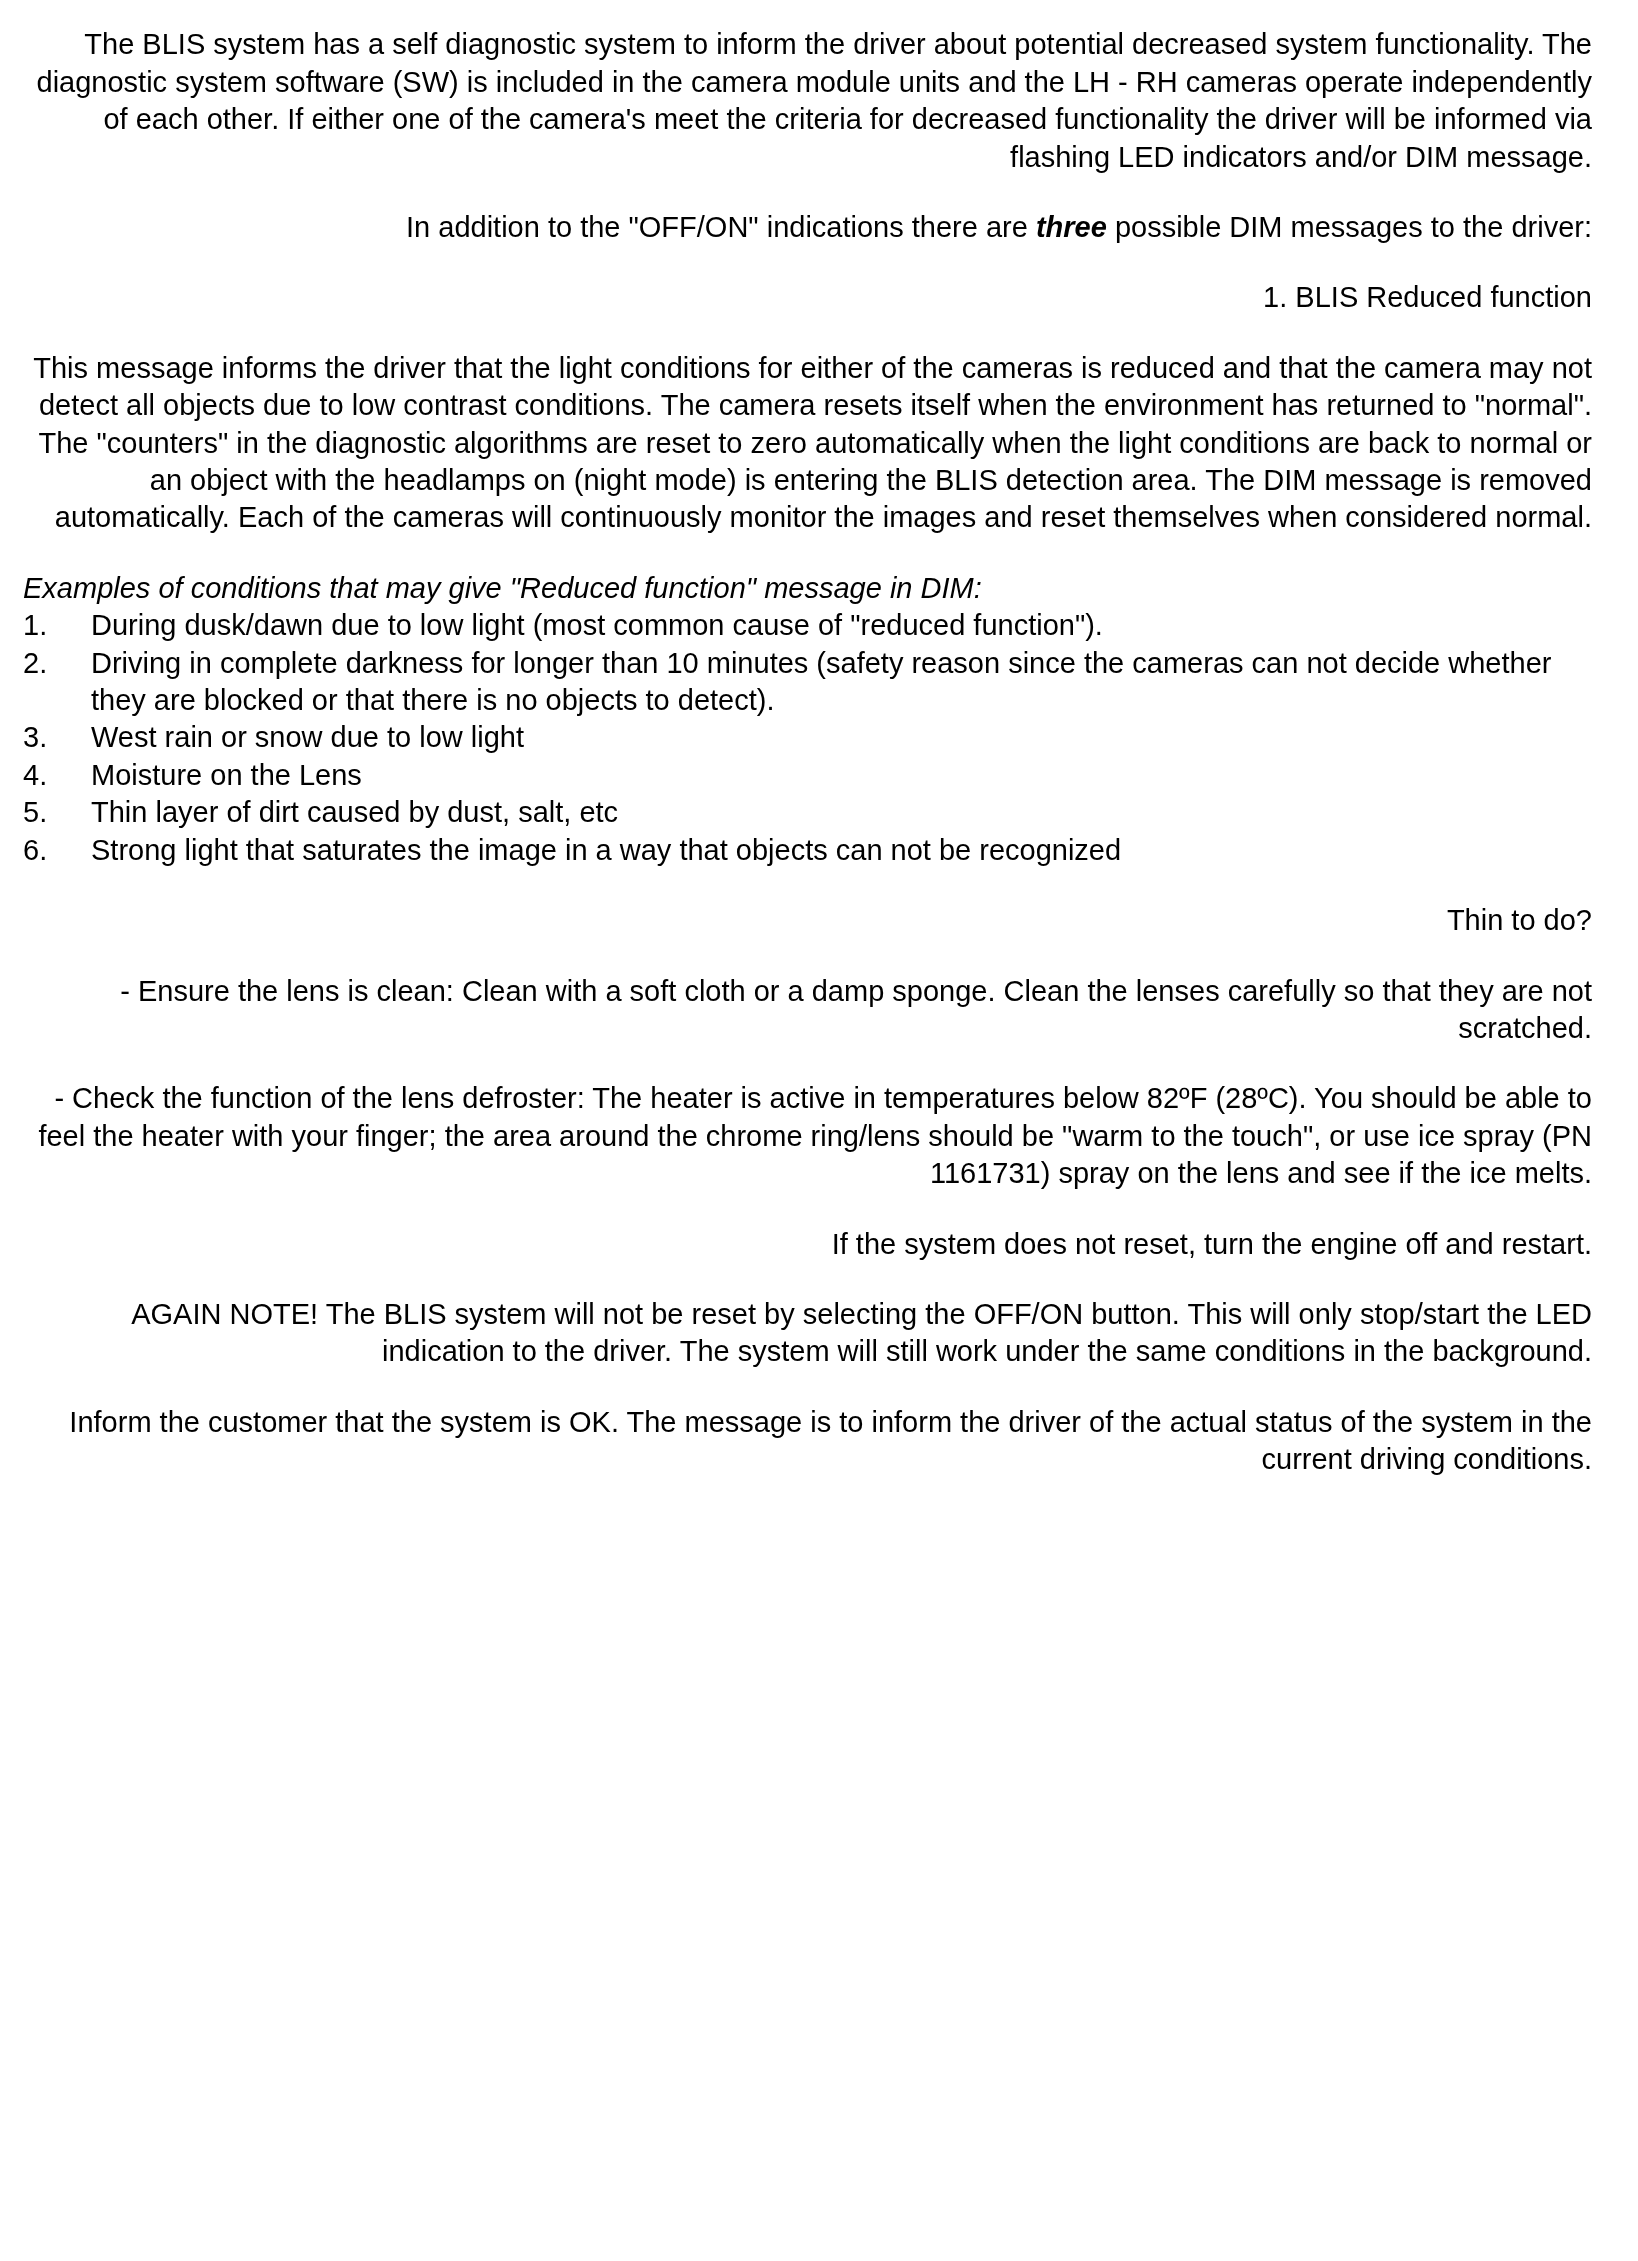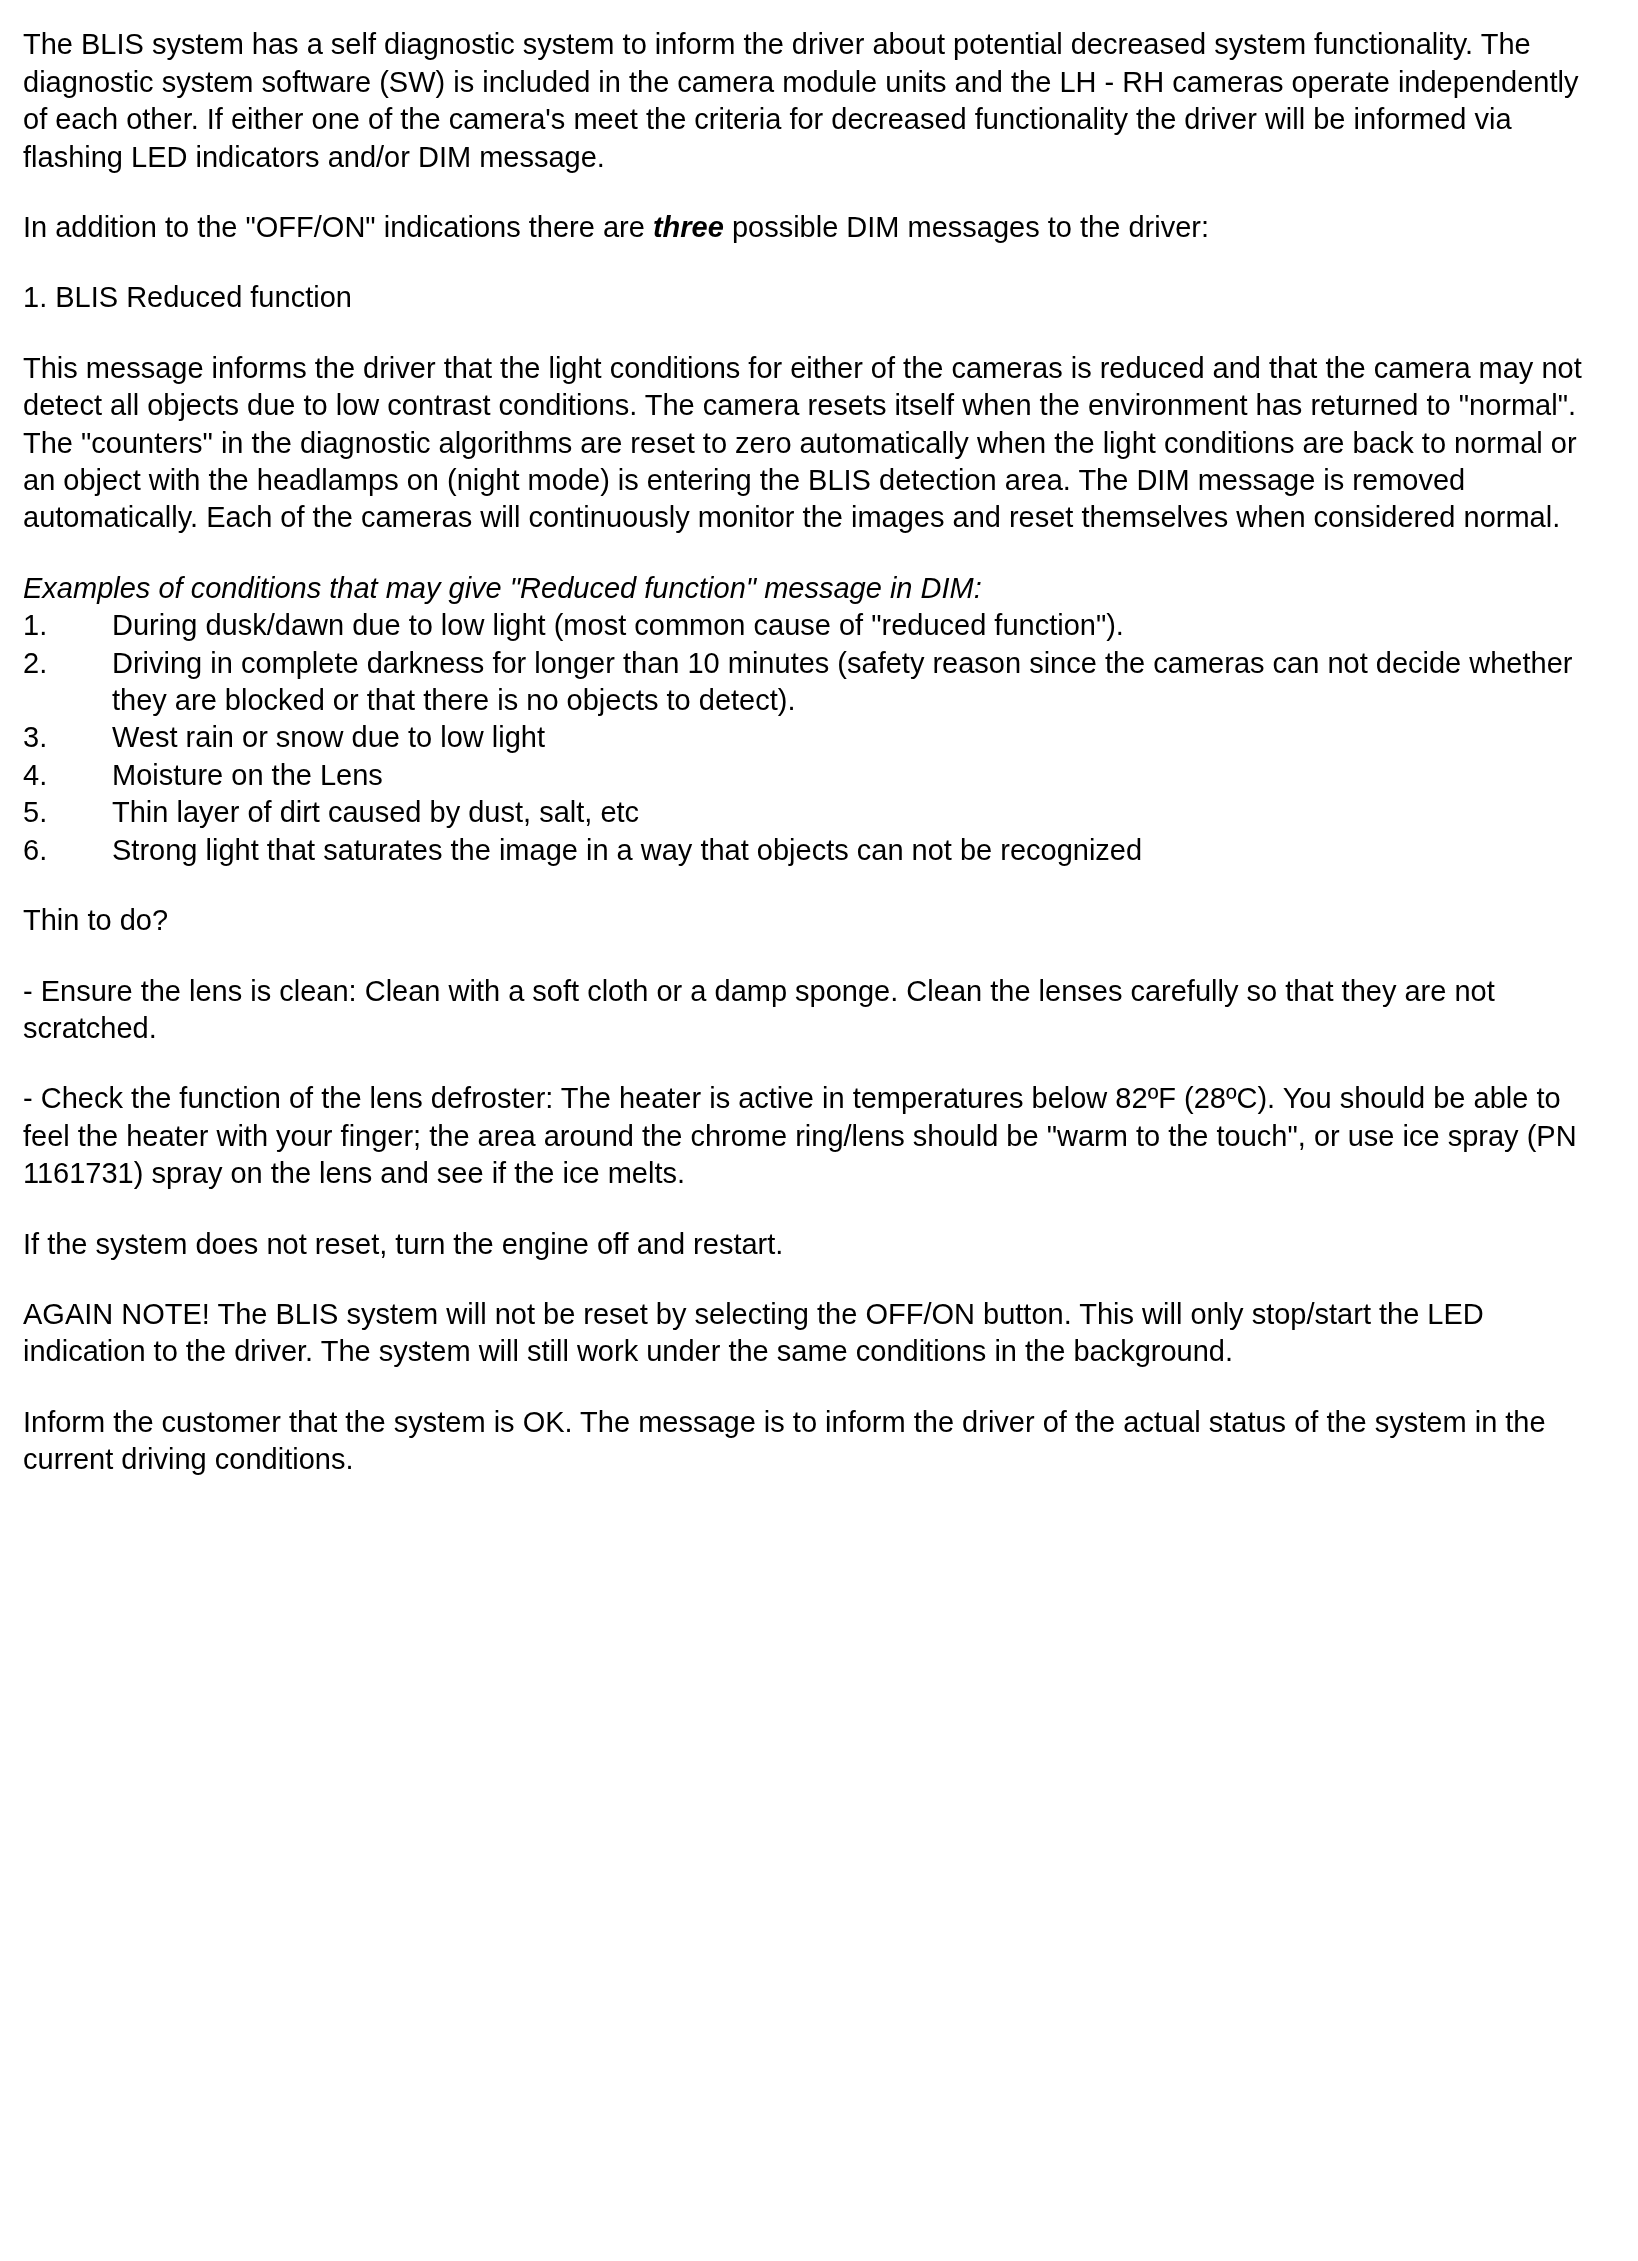--- a/index.html
+++ b/index.html
@@ -23,20 +23,21 @@
     font-size: 30px;
     font-weight: bold;
     line-height: 1.25;
     margin: 0 0 36px 0;
     letter-spacing: 0.1px;
   }
   p.para {
     font-size: 29px;
     line-height: 1.29;
     margin: 0 0 33px 0;
+    text-align: right;
   }
   p.para.tight {
     margin-bottom: 4px;
   }
   .bold-italic {
     font-weight: bold;
     font-style: italic;
   }
   .list-block {
     margin: 0 0 33px 0;
@@ -45,21 +46,20 @@
     display: flex;
     font-size: 29px;
     line-height: 1.29;
   }
   .list-num {
     width: 68px;
     flex: 0 0 68px;
   }
   .list-text {
     flex: 1 1 auto;
-    margin-left: 21px;
   }
   .intro-line {
     font-size: 29px;
     line-height: 1.29;
     margin: 0;
     font-style: italic;
   }
 </style>
 </head>
 <body>

